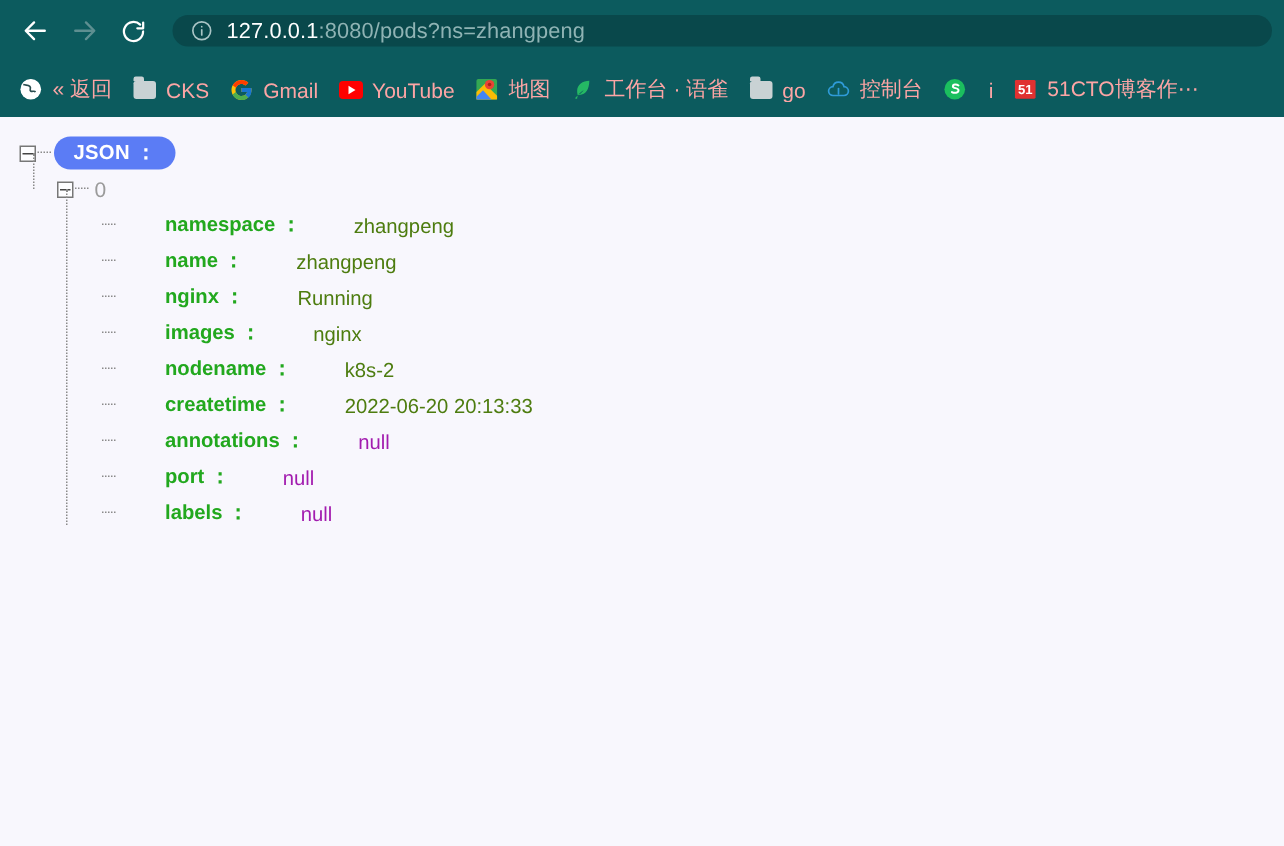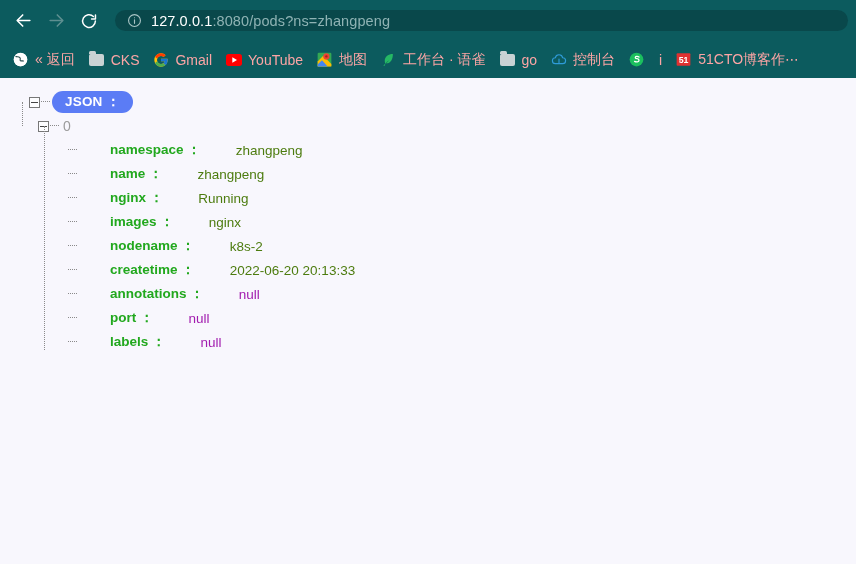--- a/index.html
+++ b/index.html
@@ -214,21 +214,21 @@
     font-size: 13.5px;
   }
   .val {
     font-size: 13.5px;
     margin-left: 9px;
     white-space: pre;
   }
   .val.str { color: #4d7c0f; }
   .val.nul { color: #a21caf; }
 
-  .level-1 { padding-left: 29px; }
+  .level-1 { padding-left: 13px; }
   .level-2 { padding-left: 38px; }
   .level-3 { padding-left: 68px; gap: 26px; }
 </style>
 </head>
 <body>
 
 <div class="browser-chrome">
 
   <div class="toolbar">
 

